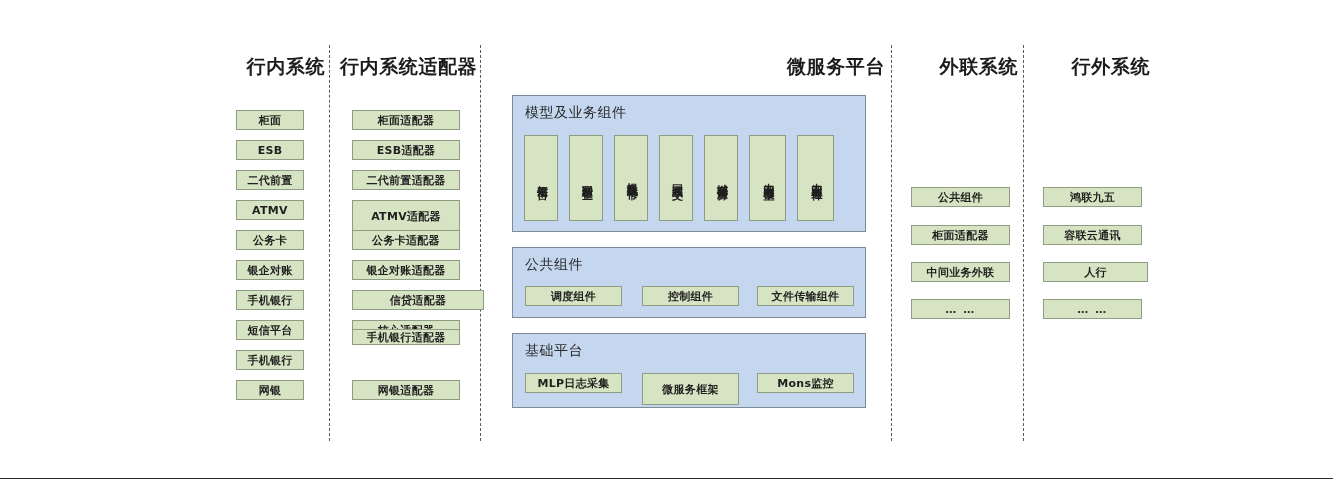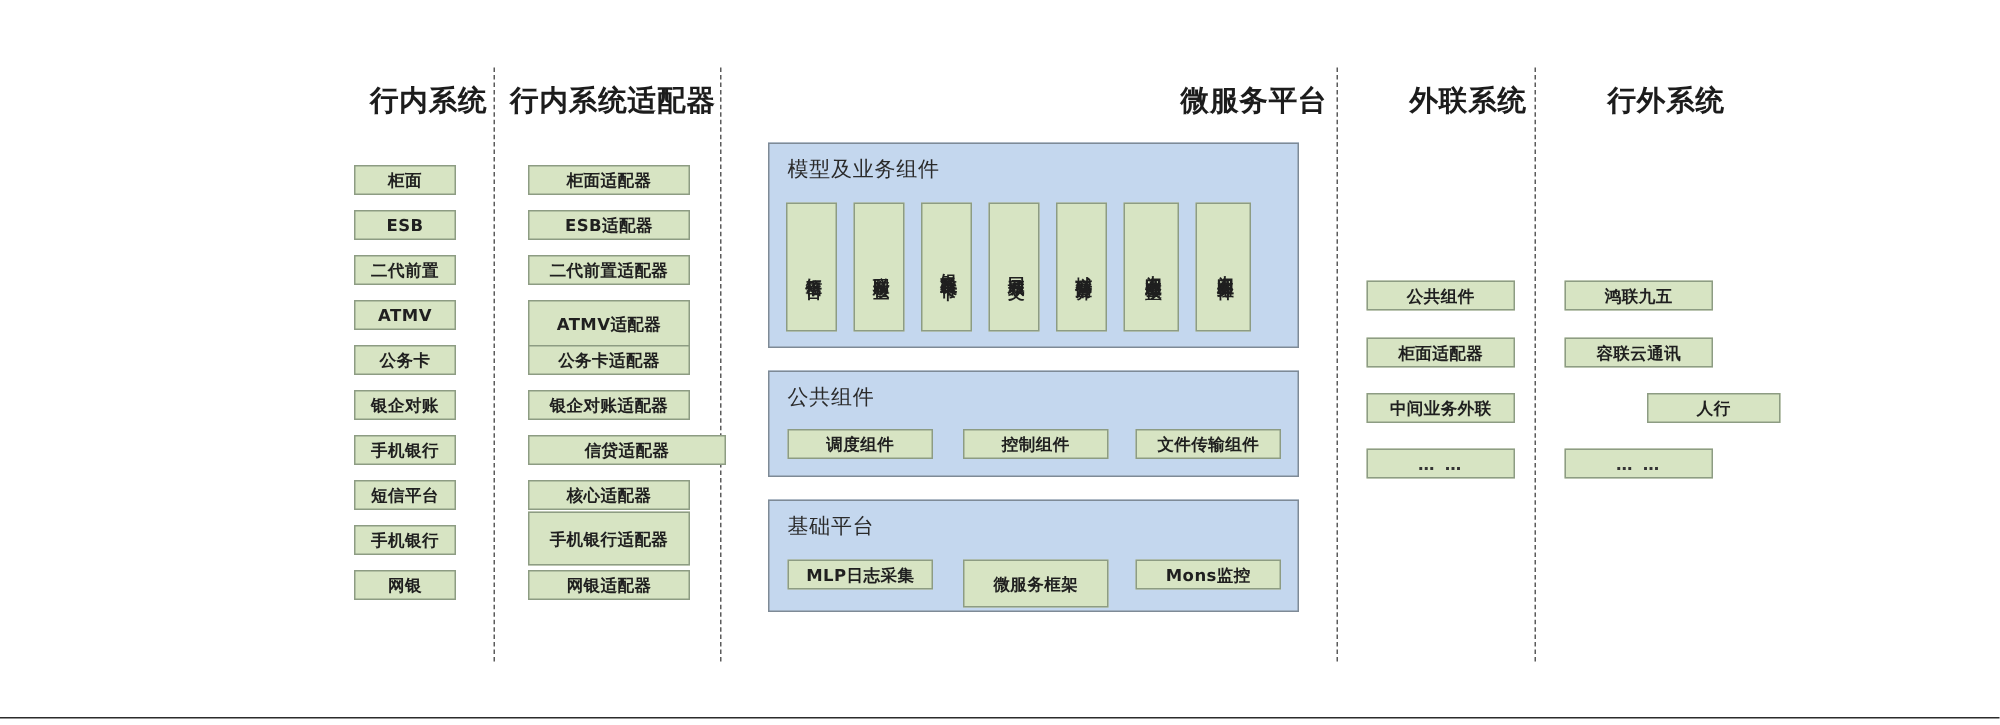--- a/index.html
+++ b/index.html
@@ -122,21 +122,21 @@
   <div class="node" style="left:236px; top:380px; width:68px; height:20px">网银</div>
 
   <div class="node" style="left:352px; top:110px; width:108px; height:20px">柜面适配器</div>
   <div class="node" style="left:352px; top:140px; width:108px; height:20px">ESB适配器</div>
   <div class="node" style="left:352px; top:170px; width:108px; height:20px">二代前置适配器</div>
   <div class="node" style="left:352px; top:200px; width:108px; height:32px">ATMV适配器</div>
   <div class="node" style="left:352px; top:230px; width:108px; height:20px">公务卡适配器</div>
   <div class="node" style="left:352px; top:260px; width:108px; height:20px">银企对账适配器</div>
   <div class="node" style="left:352px; top:290px; width:132px; height:20px">信贷适配器</div>
   <div class="node" style="left:352px; top:320px; width:108px; height:20px">核心适配器</div>
-  <div class="node" style="left:352px; top:341px; width:108px; height:36px">手机银行适配器</div>
+  <div class="node" style="left:352px; top:329px; width:108px; height:16px">手机银行适配器</div>
   <div class="node" style="left:352px; top:380px; width:108px; height:20px">网银适配器</div>
 
   <div class="panel" style="left:512px; top:95px; width:354px; height:137px">
     <div class="panel-title">模型及业务组件</div>
   </div>
   <div class="node vert" style="left:524px; top:135px; width:34px; height:86px">短信平台</div>
   <div class="node vert" style="left:569px; top:135px; width:34px; height:86px">联网核查</div>
   <div class="node vert" style="left:614px; top:135px; width:34px; height:86px">银联及银行卡</div>
   <div class="node vert" style="left:659px; top:135px; width:34px; height:86px">同城票交</div>
   <div class="node vert" style="left:704px; top:135px; width:34px; height:86px">城商行清算</div>
@@ -157,18 +157,18 @@
   <div class="node" style="left:642px; top:373px; width:97px; height:32px">微服务框架</div>
   <div class="node" style="left:757px; top:373px; width:97px; height:20px">Mons监控</div>
 
   <div class="node" style="left:911px; top:187px; width:99px; height:20px">公共组件</div>
   <div class="node" style="left:911px; top:225px; width:99px; height:20px">柜面适配器</div>
   <div class="node" style="left:911px; top:262px; width:99px; height:20px">中间业务外联</div>
   <div class="node ellipsis" style="left:911px; top:299px; width:99px; height:20px">… …</div>
 
   <div class="node" style="left:1043px; top:187px; width:99px; height:20px">鸿联九五</div>
   <div class="node" style="left:1043px; top:225px; width:99px; height:20px">容联云通讯</div>
-  <div class="node" style="left:1098px; top:262px; width:89px; height:20px">人行</div>
+  <div class="node" style="left:1043px; top:262px; width:105px; height:20px">人行</div>
   <div class="node ellipsis" style="left:1043px; top:299px; width:99px; height:20px">… …</div>
 
   <div class="bottom-rule"></div>
 
 </div>
 
 </body></html>

